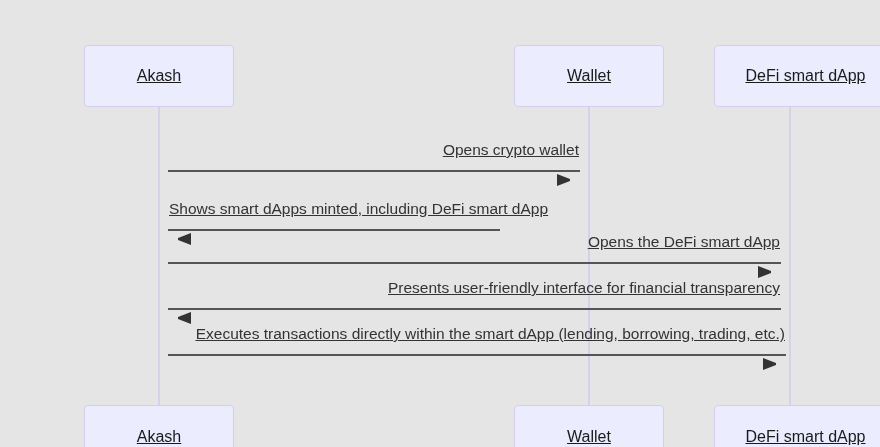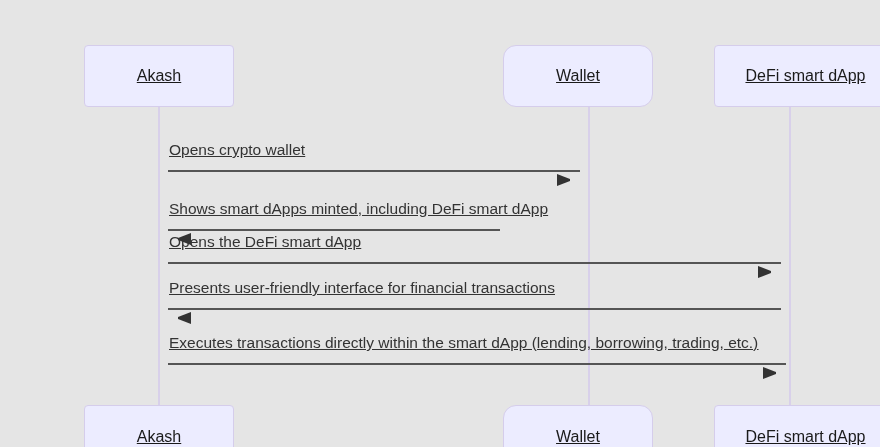--- a/index.html
+++ b/index.html
@@ -35,39 +35,39 @@
     display: flex;
     align-items: center;
     justify-content: center;
     font-size: 16px;
     color: var(--actor-text);
     white-space: nowrap;
   }
   .actor-box.top { top: 11px; }
   .actor-box.bottom { top: 371px; height: 63px; }
   .actor-akash { left: 50px; }
-  .actor-wallet { left: 469px; border-radius: 13px; }
+  .actor-wallet { left: 480px; }
   .actor-defi { left: 680px; width: 183px; }
   .lifeline {
     position: absolute;
     top: 73px;
     height: 298px;
     width: 2px;
     background: var(--lifeline);
   }
   .lifeline-akash { left: 124px; }
   .lifeline-wallet { left: 554px; }
   .lifeline-defi { left: 755px; }
   .message {
     position: absolute;
   }
   .msg-label {
     font-size: 15.5px;
     line-height: 22px;
-    text-align: left;
+    text-align: right;
     color: var(--message-text);
     white-space: nowrap;
   }
   .msg-line {
     position: relative;
     height: 2px;
     background: var(--arrow-line);
     margin-top: 2px;
   }
   .arrowhead {
@@ -84,21 +84,21 @@
   }
   .arrowhead.left {
     left: 0;
     border-right: 13px solid var(--arrow-head);
   }
   
   .msg-0 { left: 125px; width: 430px; top: 95px; }
   .msg-1 { left: 125px; width: 350px; top: 154px; }
   .msg-2 { left: 125px; width: 631px; top: 187px; }
   .msg-3 { left: 125px; width: 631px; top: 233px; }
-  .msg-4 { left: 125px; width: 636px; top: 288px; }
+  .msg-4 { left: 125px; width: 636px; top: 279px; }
   .msg-5 { left: 125px; width: 631px; top: 325px; }
 </style>
 </head>
 <body>
 
 <div class="canvas">
 
   <div class="lifeline lifeline-akash"></div>
   <div class="lifeline lifeline-wallet"></div>
   <div class="lifeline lifeline-defi"></div>
@@ -122,21 +122,21 @@
   </div>
 
   <div class="message msg-2">
     <div class="msg-label">Opens the DeFi smart dApp</div>
     <div class="msg-line">
       <span class="arrowhead right"></span>
     </div>
   </div>
 
   <div class="message msg-3">
-    <div class="msg-label">Presents user-friendly interface for financial transactions</div>
+    <div class="msg-label">Presents user-friendly interface for financial transparency</div>
     <div class="msg-line">
       <span class="arrowhead left"></span>
     </div>
   </div>
 
   <div class="message msg-4">
     <div class="msg-label">Executes transactions directly within the smart dApp (lending, borrowing, trading, etc.)</div>
     <div class="msg-line">
       <span class="arrowhead right"></span>
     </div>

